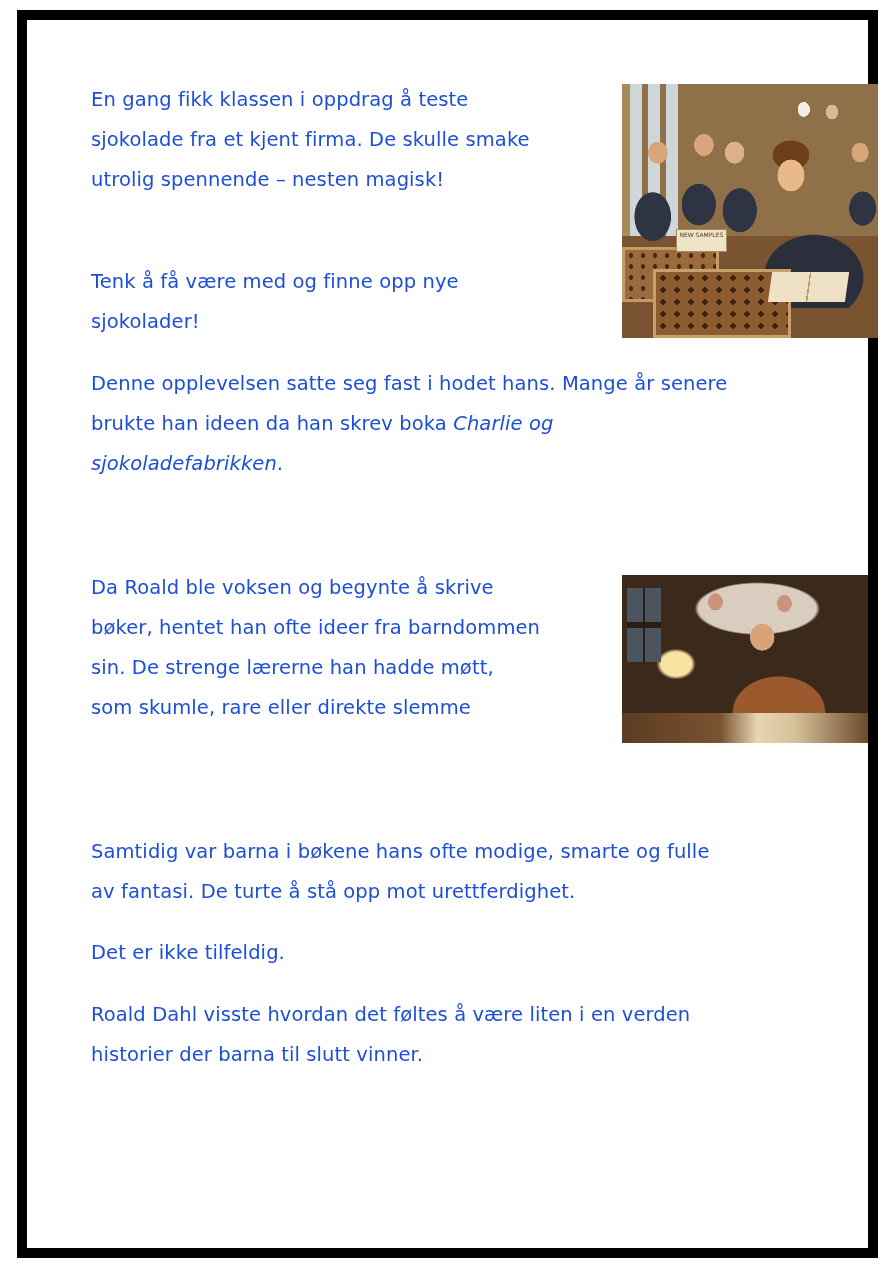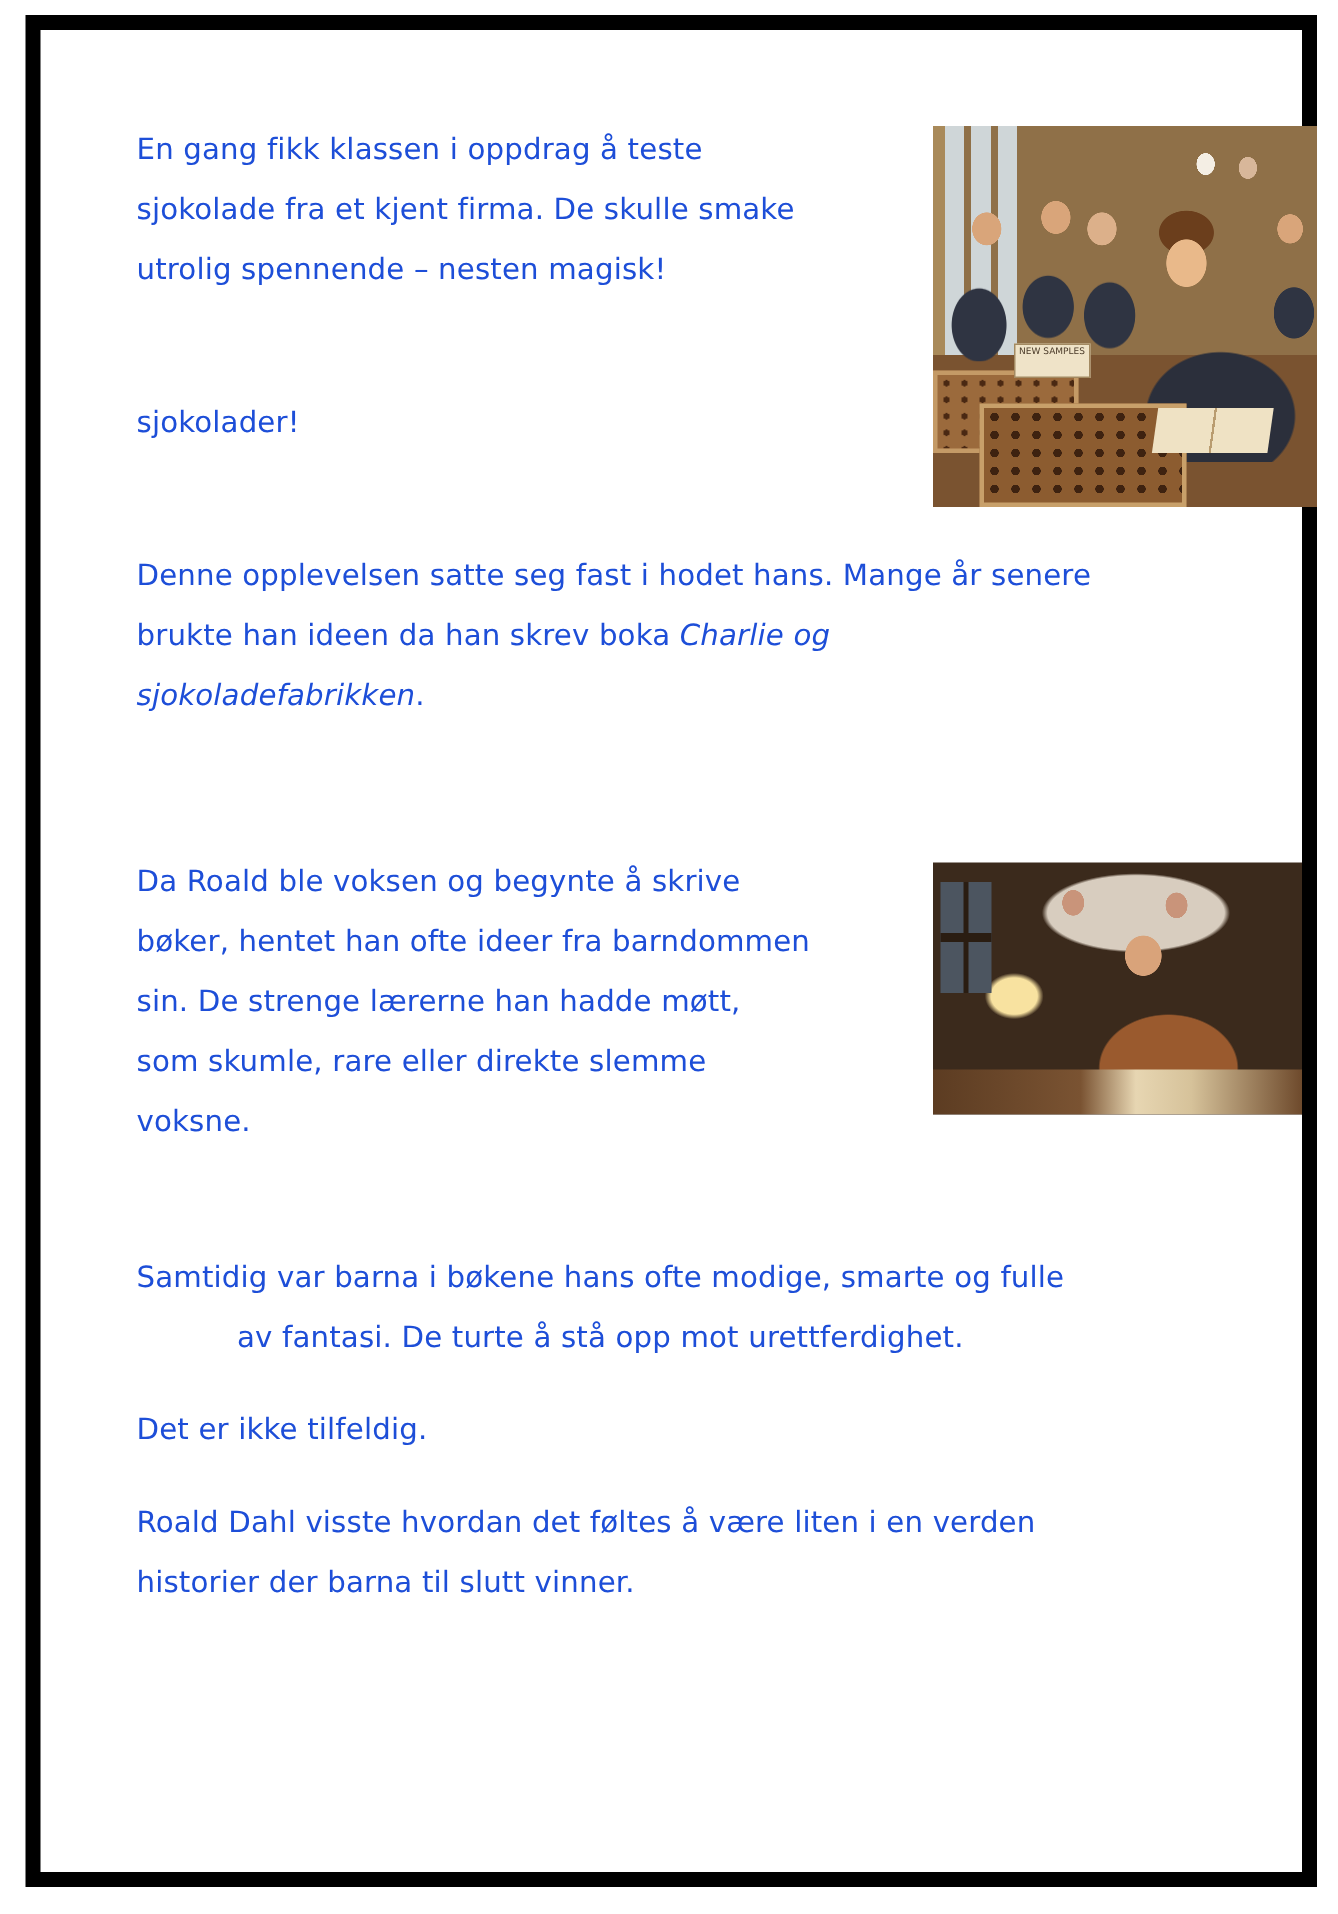--- a/index.html
+++ b/index.html
@@ -115,38 +115,38 @@
 
 <div class="page-frame"></div>
 
 <div class="para" style="top:80px;">
   <span class="line">En gang fikk klassen i oppdrag å teste</span>
   <span class="line">sjokolade fra et kjent firma. De skulle smake</span>
   <span class="line">utrolig spennende – nesten magisk!</span>
 </div>
 
 <div class="para" style="top:262px;">
+  <span class="line">Tenk å få være med og finne opp nye</span>
   <span class="line">sjokolader!</span>
 </div>
 
 <div class="para" style="top:364px;">
   <span class="line">Denne opplevelsen satte seg fast i hodet hans. Mange år senere</span>
   <span class="line"><span>brukte han ideen da han skrev boka </span><em>Charlie og</em></span>
   <span class="line"><em>sjokoladefabrikken</em><span>.</span></span>
 </div>
 
 <div class="para" style="top:568px;">
   <span class="line">Da Roald ble voksen og begynte å skrive</span>
   <span class="line">bøker, hentet han ofte ideer fra barndommen</span>
   <span class="line">sin. De strenge lærerne han hadde møtt,</span>
   <span class="line">som skumle, rare eller direkte slemme</span>
-  <span class="line">voksne.</span>
 </div>
 
-<div class="para" style="top:832px;text-align:center;">
+<div class="para" style="top:832px;">
   <span class="line">Samtidig var barna i bøkene hans ofte modige, smarte og fulle</span>
   <span class="line">av fantasi. De turte å stå opp mot urettferdighet.</span>
 </div>
 
 <div class="para" style="top:933px;">
   <span class="line">Det er ikke tilfeldig.</span>
 </div>
 
 <div class="para" style="top:995px;">
   <span class="line">Roald Dahl visste hvordan det føltes å være liten i en verden</span>

